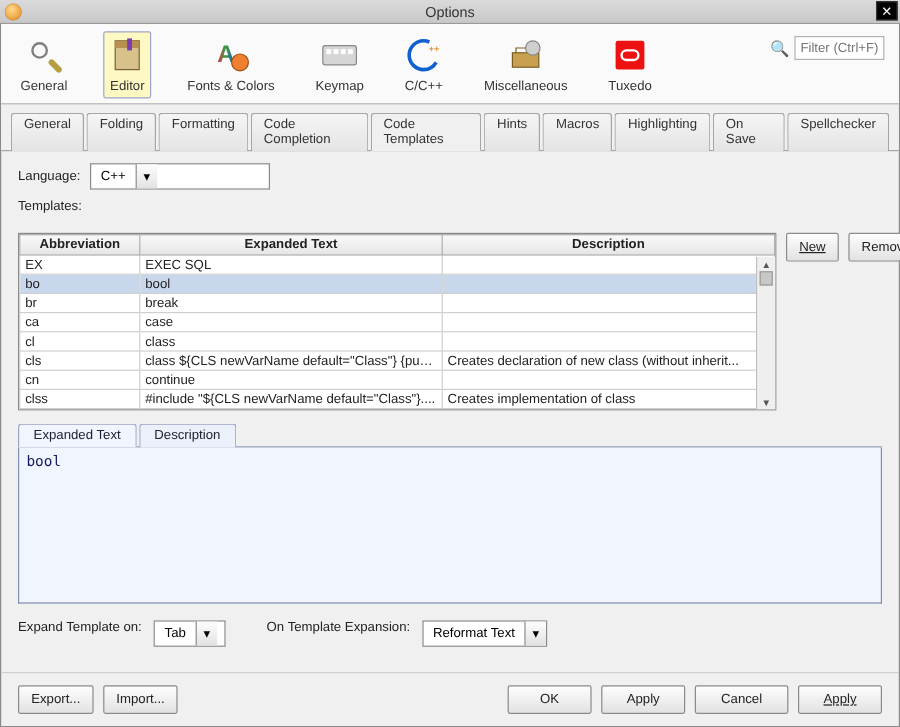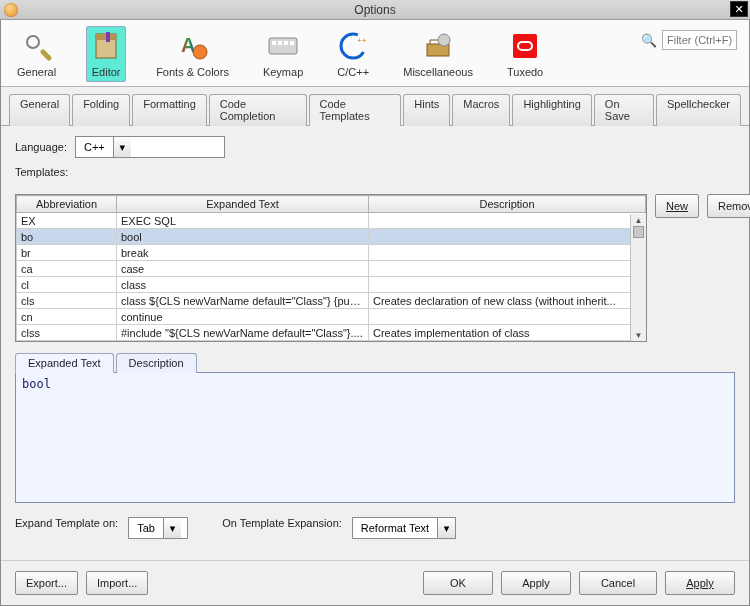--- a/index.html
+++ b/index.html
@@ -4,38 +4,38 @@
 <style>
   * { box-sizing: border-box; margin: 0; padding: 0; }
   body { font-family: "Segoe UI", Tahoma, sans-serif; font-size: 11px; background: #e8e8e8; width: 750px; height: 606px; overflow: hidden; }
   .titlebar { height: 20px; background: linear-gradient(#dadada,#c8c8c8); border-bottom: 1px solid #999; display: flex; align-items: center; position: relative; }
   .titlebar .app-icon { width: 14px; height: 14px; border-radius: 7px; background: radial-gradient(circle at 40% 35%, #ffd78a, #e0891f); margin-left: 4px; box-shadow: inset 0 0 1px #a05500; }
   .titlebar .title { position: absolute; left: 0; right: 0; text-align: center; color: #333; font-size: 12px; }
   .titlebar .close { position: absolute; right: 2px; top: 1px; width: 18px; height: 16px; background: #000; color: #fff; display: flex; align-items: center; justify-content: center; font-size: 11px; border: 1px solid #333; }
   .window-body { border: 1px solid #8a8a8a; border-top: none; background: #f0f0f0; height: 586px; display: flex; flex-direction: column; }
   .toolbar-area { background: #fafafa; border-bottom: 1px solid #b5b5b5; padding: 6px 12px 4px; display: flex; align-items: flex-end; gap: 26px; position: relative; }
   .tb-item { display: flex; flex-direction: column; align-items: center; gap: 4px; cursor: pointer; padding: 4px; border-radius: 2px; }
-  .tb-item.selected { background: #5eead4; border: 1px solid #9da6c7; padding: 3px; }
+  .tb-item.selected { background: #fef9c3; border: 1px solid #9da6c7; padding: 3px; }
   .tb-item .ico { width: 32px; height: 32px; display: flex; align-items: center; justify-content: center; }
   .tb-item span { color: #333; }
   .search-wrap { position: absolute; right: 12px; top: 10px; display: flex; align-items: center; gap: 4px; }
   .search-wrap input { width: 75px; height: 20px; border: 1px solid #b0b0b0; padding: 2px 4px; font-size: 11px; color: #999; background: #fff; }
   .inner-tabs { display: flex; padding: 6px 8px 0; gap: 2px; background: #f0f0f0; border-bottom: 1px solid #a6a6a6; }
   .inner-tab { border: 1px solid #a6a6a6; border-bottom: none; padding: 3px 10px; background: linear-gradient(#f5f5f5,#e4e4e4); color: #333; border-radius: 3px 3px 0 0; cursor: pointer; position: relative; top: 1px; }
   .inner-tab.active { background: #f0f0f0; border-bottom: 1px solid #f0f0f0; z-index: 2; }
   .panel { flex: 1; padding: 10px 14px; display: flex; flex-direction: column; }
   .row { display: flex; align-items: center; gap: 8px; margin-bottom: 8px; }
   .label { color: #222; }
   .combo { display: inline-flex; align-items: center; background: #fff; border: 1px solid #8a8a8a; height: 22px; }
   .combo span { padding: 0 8px; }
   .combo .arrow { width: 18px; height: 100%; display: flex; align-items: center; justify-content: center; background: linear-gradient(#fdfdfd,#e2e2e2); border-left: 1px solid #8a8a8a; }
   .table-area { display: flex; gap: 8px; }
   .grid-wrap { border: 1px solid #8a8a8a; background: #fff; flex: 1; }
   .grid-wrap table { width: 100%; border-collapse: collapse; table-layout: fixed; font-size: 11px; }
-  .grid-wrap th { background: linear-gradient(#f9f9f9,#e5e5e5); border: 1px solid #b0b0b0; padding: 2px 4px; font-weight: normal; color: #222; }
+  .grid-wrap th { background: linear-gradient(#f9f9f9,#e5e5e5); border: 1px solid #b0b0b0; padding: 2px 4px; font-weight: bold; color: #222; }
   .grid-wrap td { border: 1px solid #cfcfcf; padding: 1px 4px; height: 16px; color: #222; white-space: nowrap; overflow: hidden; text-overflow: ellipsis; }
   .grid-wrap tr.selected td { background: #c9d7ec; }
   .scroll-stub { position: absolute; right: 0; top: 19px; bottom: 0; width: 16px; background: #efefef; border-left: 1px solid #c0c0c0; }
   .scroll-stub .thumb { position: absolute; top: 12px; left: 2px; right: 2px; height: 12px; background: #c8c8c8; border: 1px solid #9a9a9a; }
   .scroll-stub .arr { position: absolute; left: 2px; right: 2px; height: 12px; display: flex; align-items: center; justify-content: center; color: #555; font-size: 8px; }
   .side-buttons { display: flex; flex-direction: row; gap: 8px; width: 80px; }
   .btn, .side-buttons button { height: 24px; background: linear-gradient(#fdfdfd,#e2e2e2); border: 1px solid #8a8a8a; border-radius: 2px; font-size: 11px; color: #222; cursor: pointer; padding: 0 10px; }
   .sub-tabs { display: flex; gap: 2px; margin-top: 10px; border-bottom: 1px solid #7f8faf; }
   .sub-tab { border: 1px solid #9da6c7; border-bottom: none; padding: 3px 12px; background: #ecf0fa; color: #223; border-radius: 3px 3px 0 0; cursor: pointer; position: relative; top: 1px; }
   .sub-tab.active { background: #f0f5ff; border-bottom: 1px solid #f0f5ff; }

